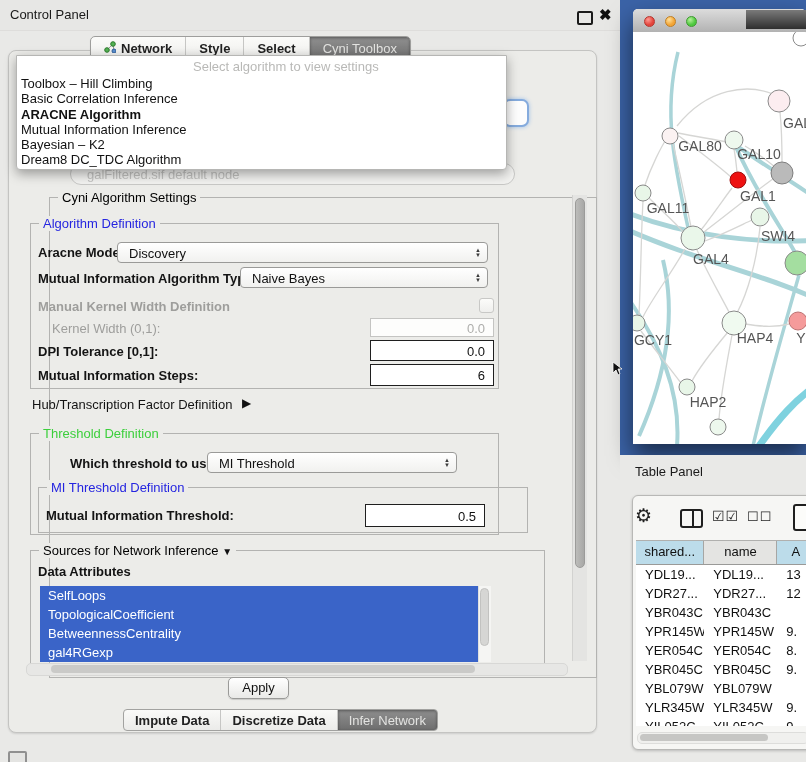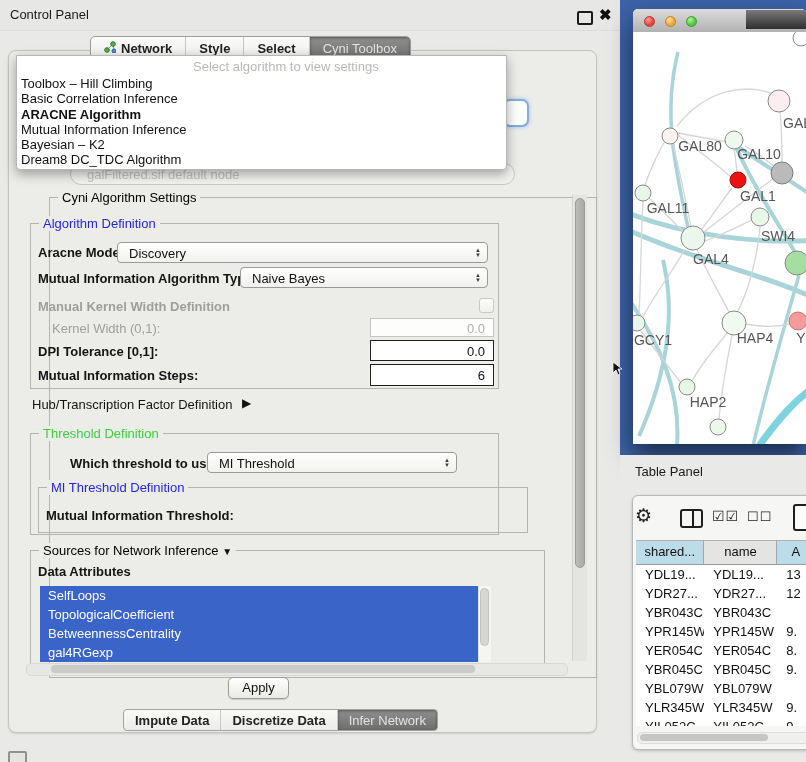--- a/index.html
+++ b/index.html
@@ -168,20 +168,23 @@
   </div>
   <span class="lbl b" style="left:70px;top:456px;">Which threshold to use:</span>
   <div class="abs combo" style="left:207px;top:452px;width:250px;height:21px;">
     <span class="cv">MI Threshold</span>
     <span class="stepper">▲<br>▼</span>
   </div>
   <div class="abs group" style="left:38px;top:487px;width:447px;height:44px;padding-left:41px;">
     <span class="gtitle blue">MI Threshold Definition</span>
   </div>
   <span class="lbl b" style="left:46px;top:508px;">Mutual Information Threshold:</span>
+  <div class="abs field strong" style="left:365px;top:504px;width:120px;height:23px;">
+    <span class="fv">0.5</span>
+  </div>
 
   <div class="abs group" style="left:30px;top:550px;width:513px;height:120px;border-bottom:none;">
     <span class="gtitle">
       <span>Sources for Network Inference</span>
       <span class="arrow-d">▼</span>
     </span>
   </div>
   <span class="lbl b" style="left:38px;top:564px;">Data Attributes</span>
   <div class="abs attr-list">
       <div class="attr-item">SelfLoops</div>

